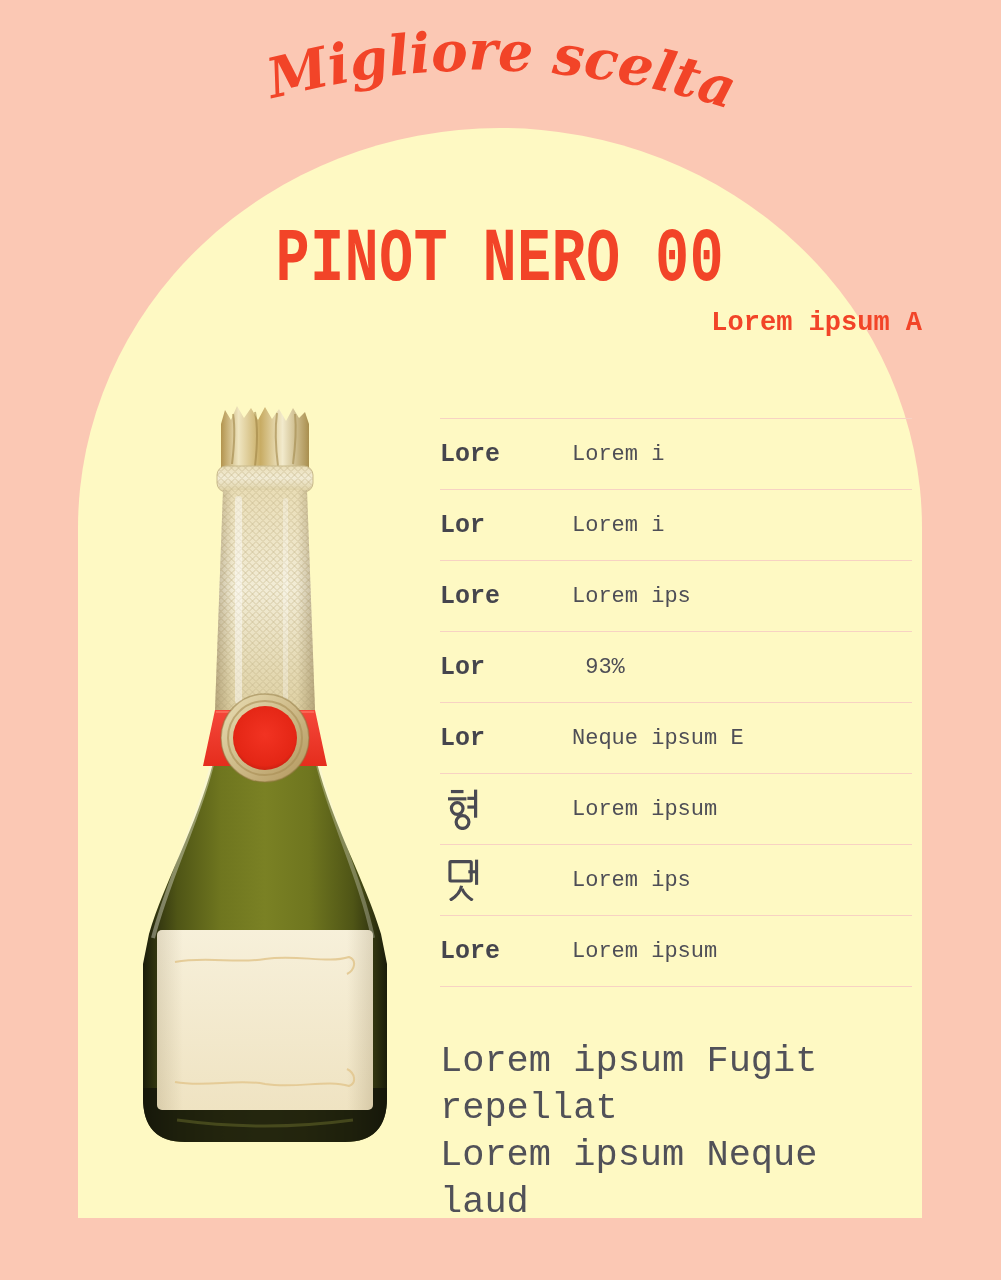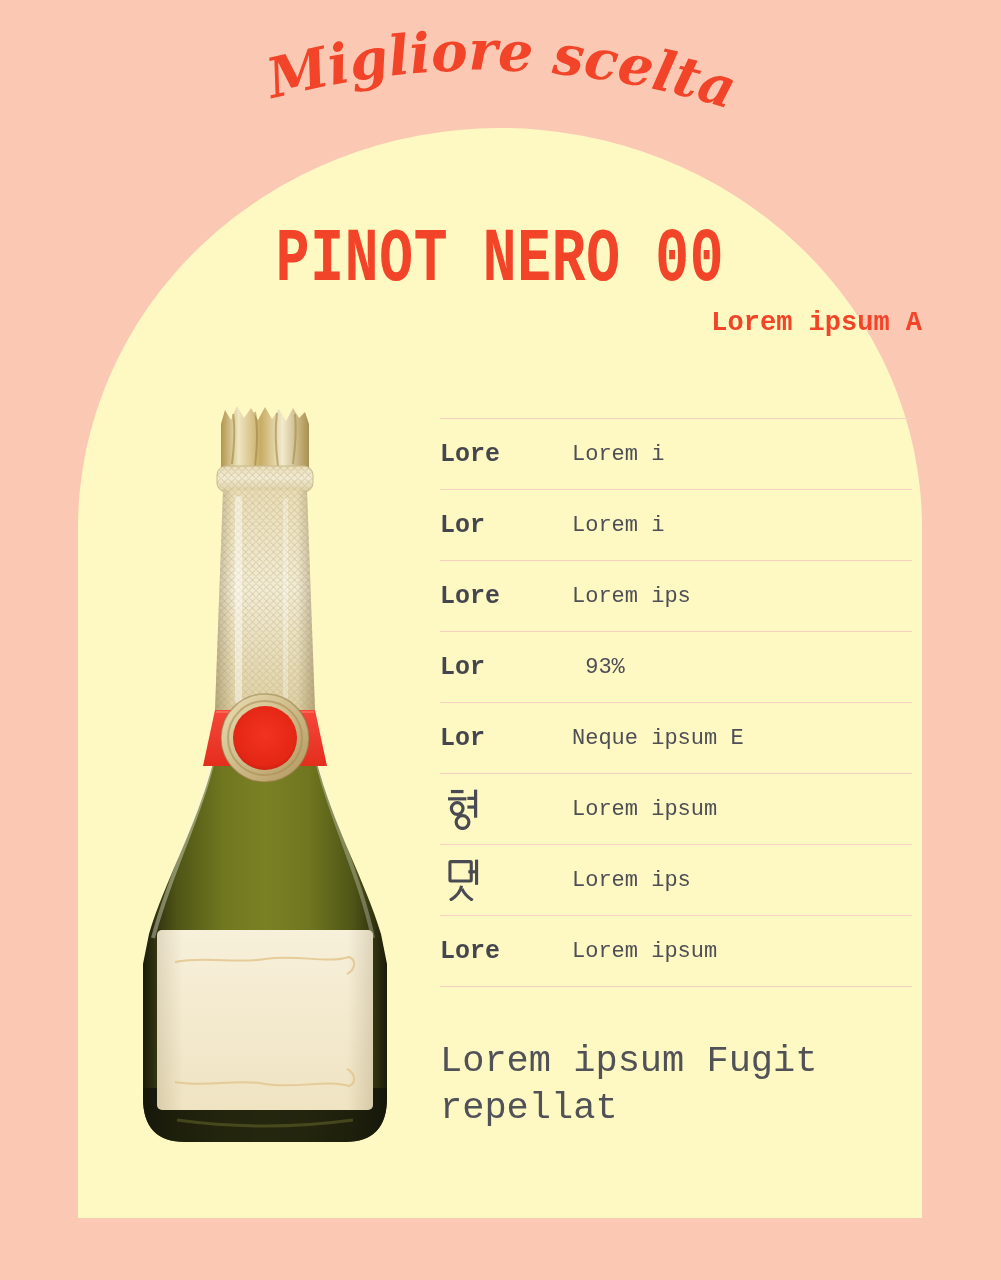--- a/index.html
+++ b/index.html
@@ -200,16 +200,17 @@
         <span class="spec-value">Lorem ips</span>
       </div>
       <div class="spec-row">
         <span class="spec-label">Lore</span>
         <span class="spec-value">Lorem ipsum</span>
       </div>
     </div>
 
     <div class="footer-text">
       <div>Lorem ipsum Fugit repellat</div>
+      <div>Lorem ipsum Neque laud</div>
     </div>
 
   </div>
 </div>
 
 </body></html>

